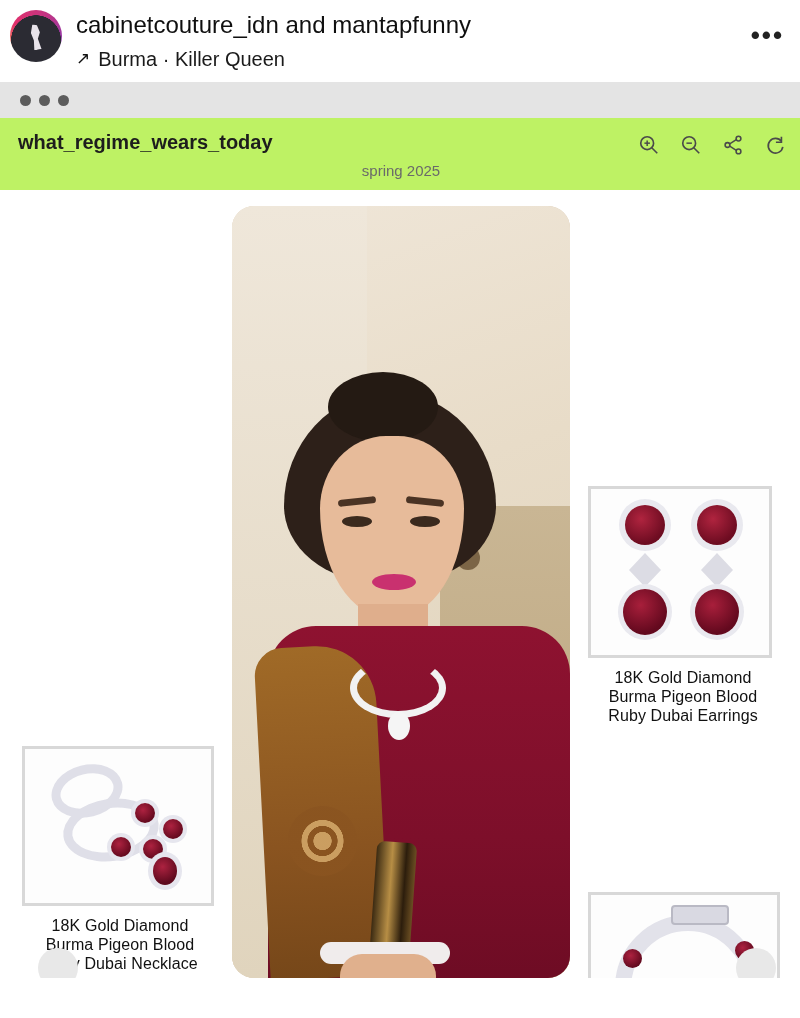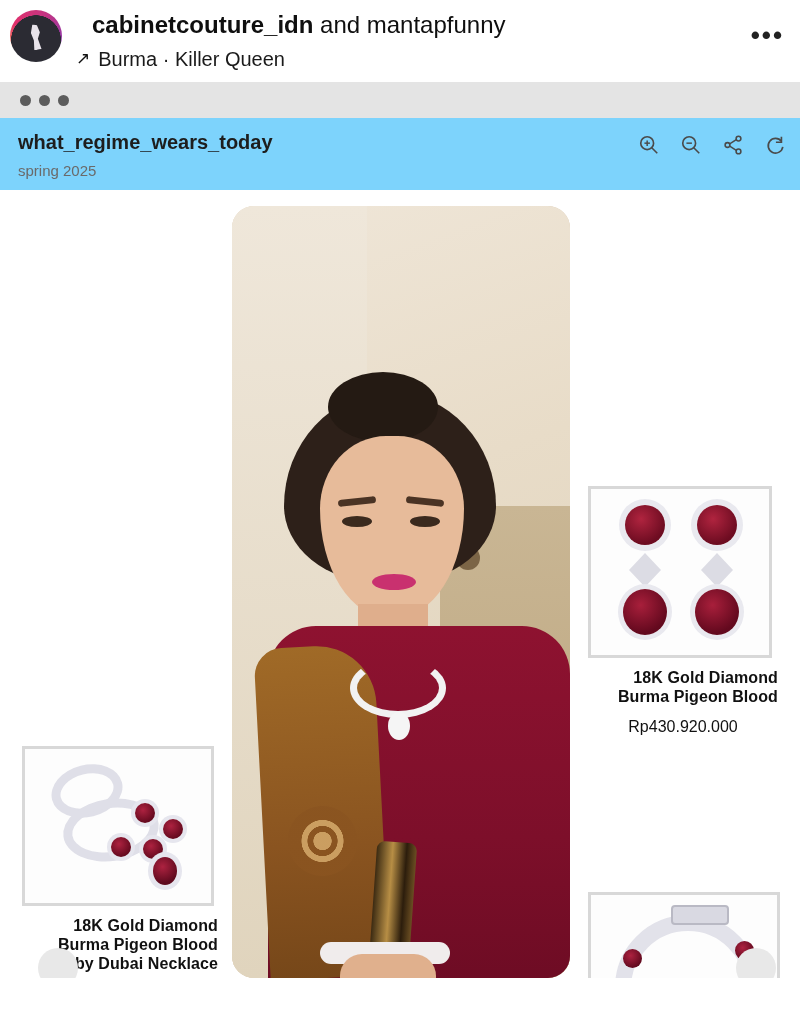--- a/index.html
+++ b/index.html
@@ -53,21 +53,21 @@
     padding-top: 2px;
     flex: 1 1 auto;
     min-width: 0;
   }
   .title-line {
     font-size: 24px;
     line-height: 30px;
     color: #0f0f0f;
     white-space: nowrap;
   }
-  .title-line .strong { font-weight: bold; margin-left: 16px; }
+  .title-line .strong { font-weight: normal; }
   .title-line .plain { font-weight: normal; }
   .audio-line {
     display: flex;
     align-items: center;
     font-size: 20px;
     line-height: 26px;
     color: #1a1a1a;
     margin-top: 6px;
   }
   .audio-arrow {
@@ -102,35 +102,36 @@
   .grey-bar .dots i {
     display: block;
     width: 11px; height: 11px;
     border-radius: 50%;
     background: #5c5c5c;
   }
 
   
   .caption-bar {
     position: relative;
-    background: #7dd3fc;
+    background: #bef264;
     padding: 12px 16px 14px 18px;
     height: 72px;
   }
   .caption-title {
     font-size: 20px;
     font-weight: bold;
     color: #1d1d1d;
     line-height: 24px;
   }
   .caption-sub {
     font-size: 15px;
     color: #6a6a6a;
     margin-top: 8px;
     line-height: 18px;
+    text-align: center;
   }
   .caption-tools {
     position: absolute;
     right: 14px; top: 16px;
     display: flex;
     align-items: center;
     gap: 20px;
   }
   .tool-icon {
     width: 22px; height: 22px;
@@ -264,22 +265,22 @@
   .product .frame {
     border: 3px solid #d8d8d8;
     background: #fdfdfd;
     position: relative;
     overflow: hidden;
   }
   .product .pname {
     font-size: 16px;
     line-height: 19px;
     color: #111;
-    font-weight: bold;
-    text-align: right;
+    font-weight: normal;
+    text-align: center;
     margin-top: 10px;
     letter-spacing: .1px;
   }
   .product .pprice {
     font-size: 16px;
     color: #111;
     text-align: center;
     margin-top: 12px;
   }
 
@@ -460,22 +461,22 @@
         </div>
         <div class="ear r">
           <div class="stone-top"></div>
           <div class="mid"></div>
           <div class="stone-bot"></div>
         </div>
       </div>
       <div class="pname">
         <div>18K Gold Diamond</div>
         <div>Burma Pigeon Blood</div>
-      </div>
-      <div class="pprice">Rp430.920.000</div>
+        <div>Ruby Dubai Earrings</div>
+      </div>
     </div>
 
     <div class="product p-necklace">
       <div class="frame">
         <div class="neck-art">
           <div class="loop1"></div>
           <div class="loop2"></div>
           <div class="ruby r1"></div>
           <div class="ruby r2"></div>
           <div class="ruby r3"></div>

